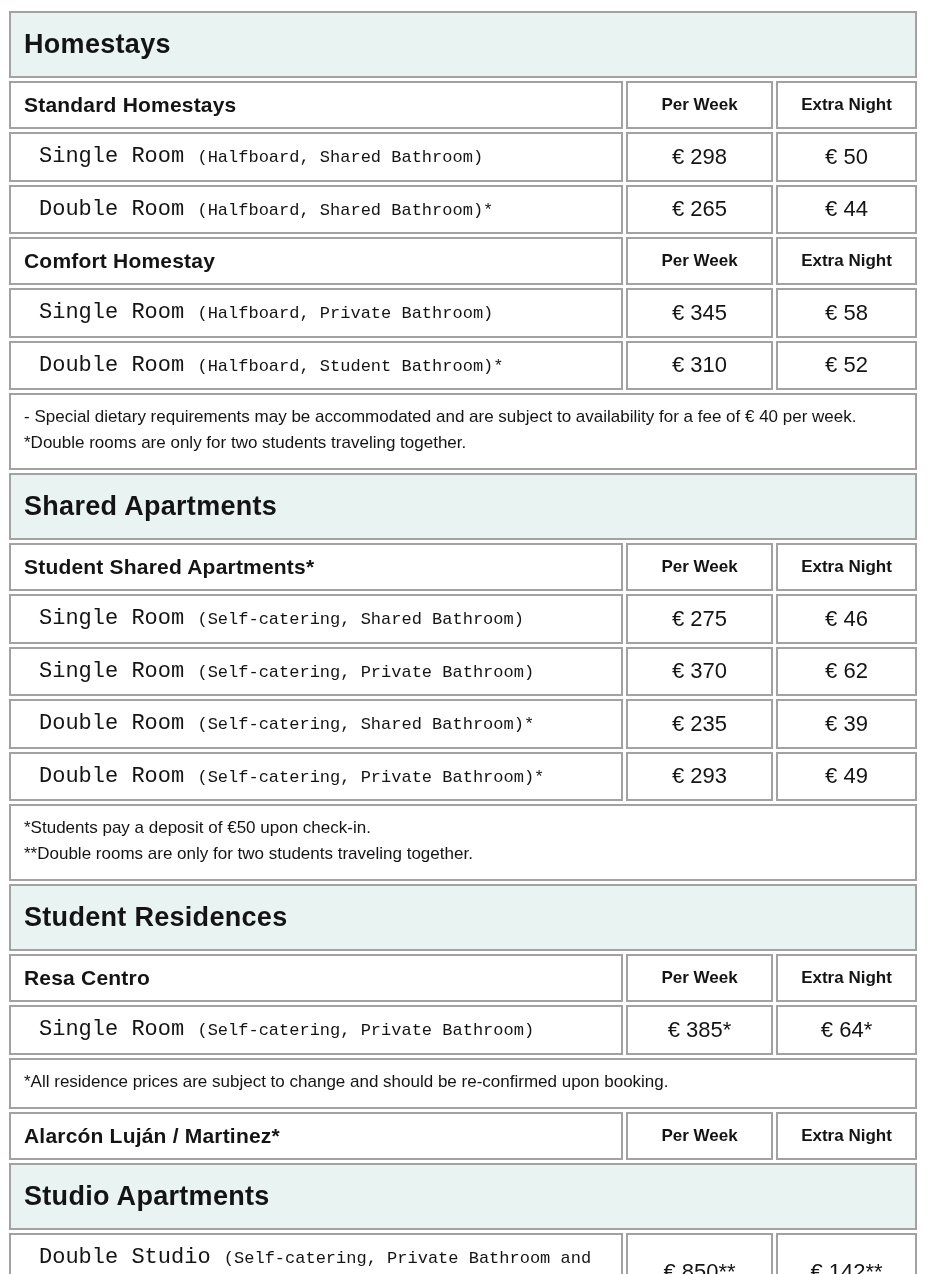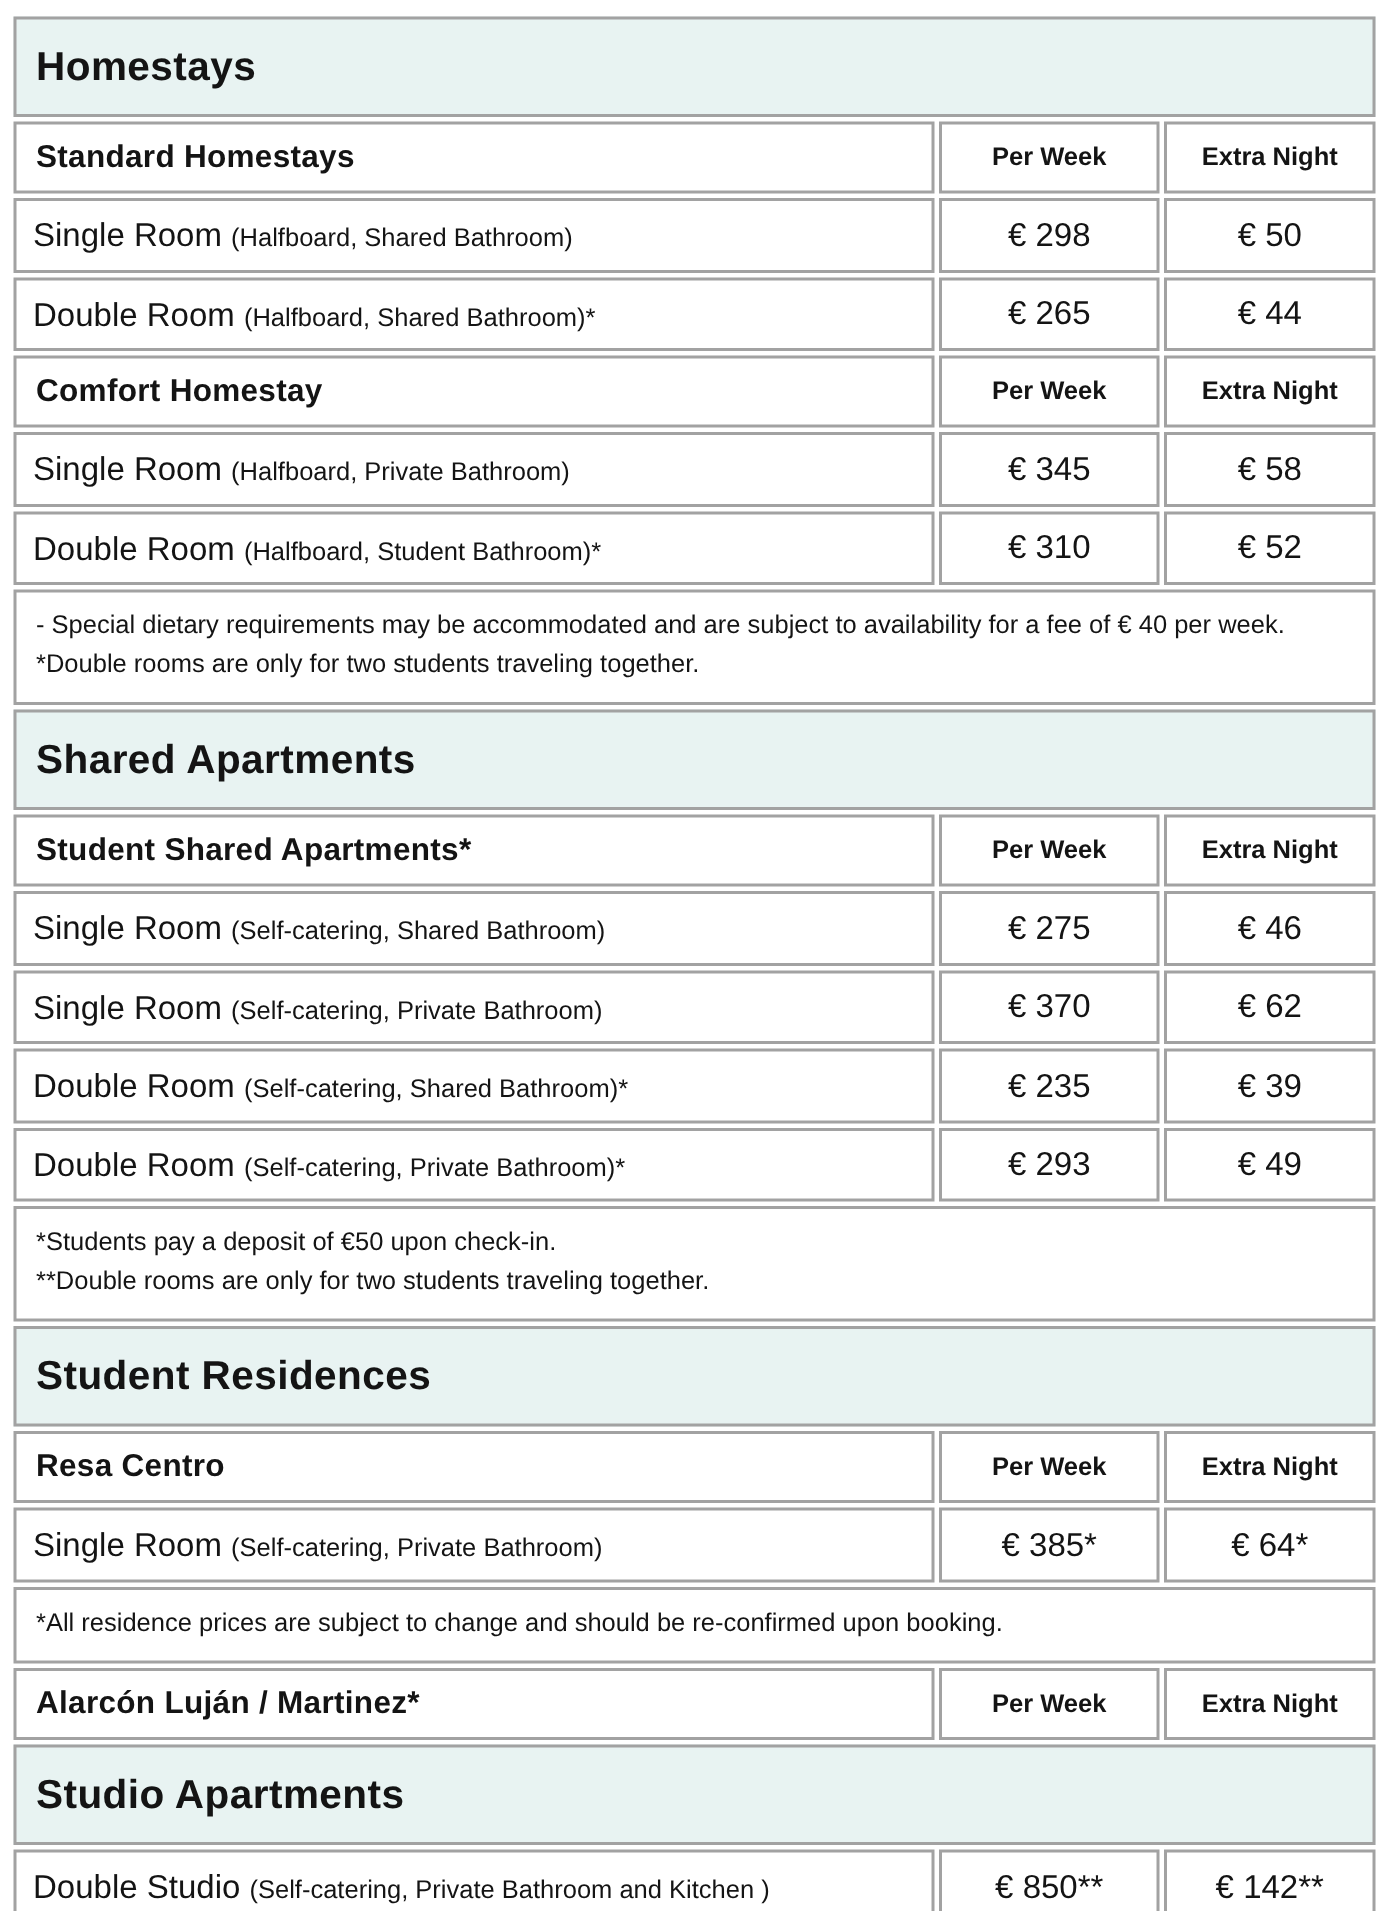--- a/index.html
+++ b/index.html
@@ -47,22 +47,23 @@
     padding: 10px 13px;
   }
   td.colhdr-cell {
     font-weight: bold;
     font-size: 17px;
     text-align: center;
     padding: 10px 4px;
   }
   td.room-cell {
     font-size: 22px;
-    padding: 9px 11px;
+    padding: 9px 28px;
     line-height: 1.25;
+    font-family: Liberation Mono, monospace;
   }
   .room-detail { font-size: 17px; }
   td.price-cell {
     font-size: 22px;
     text-align: center;
     padding: 9px 4px;
     margin-left: 25px;
   }
   td.note-cell {
     font-size: 17px;

